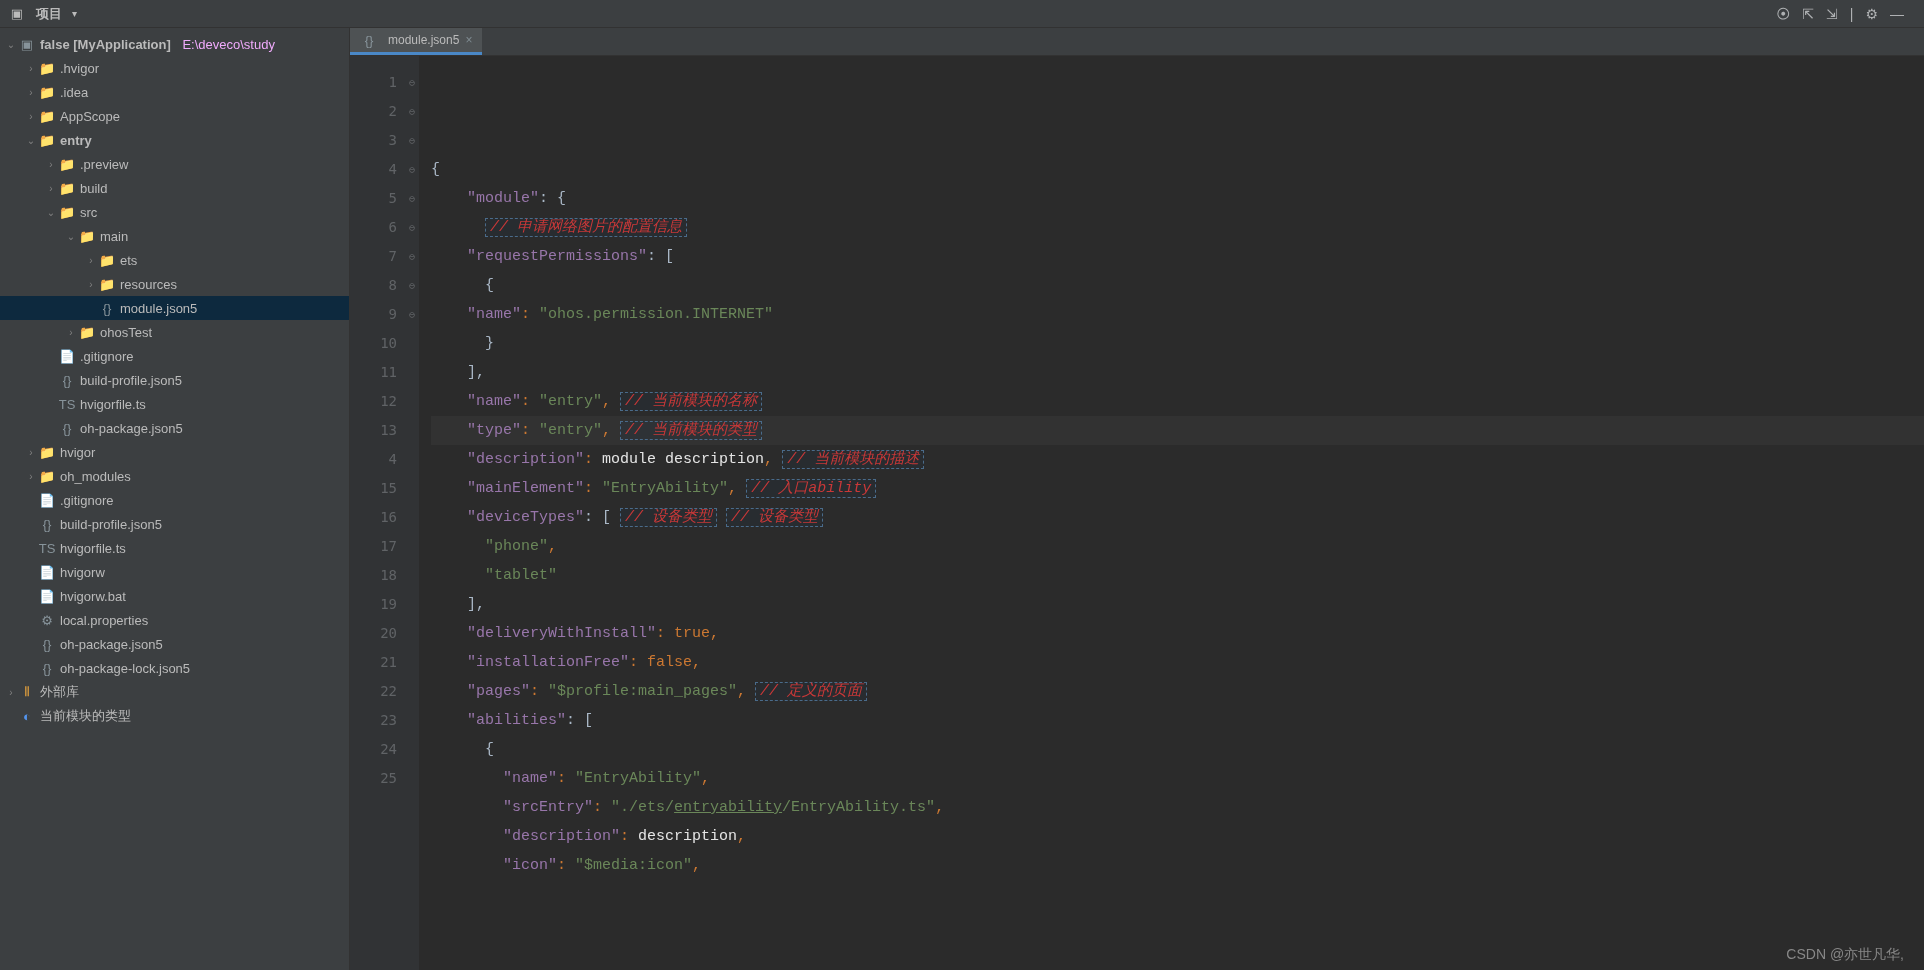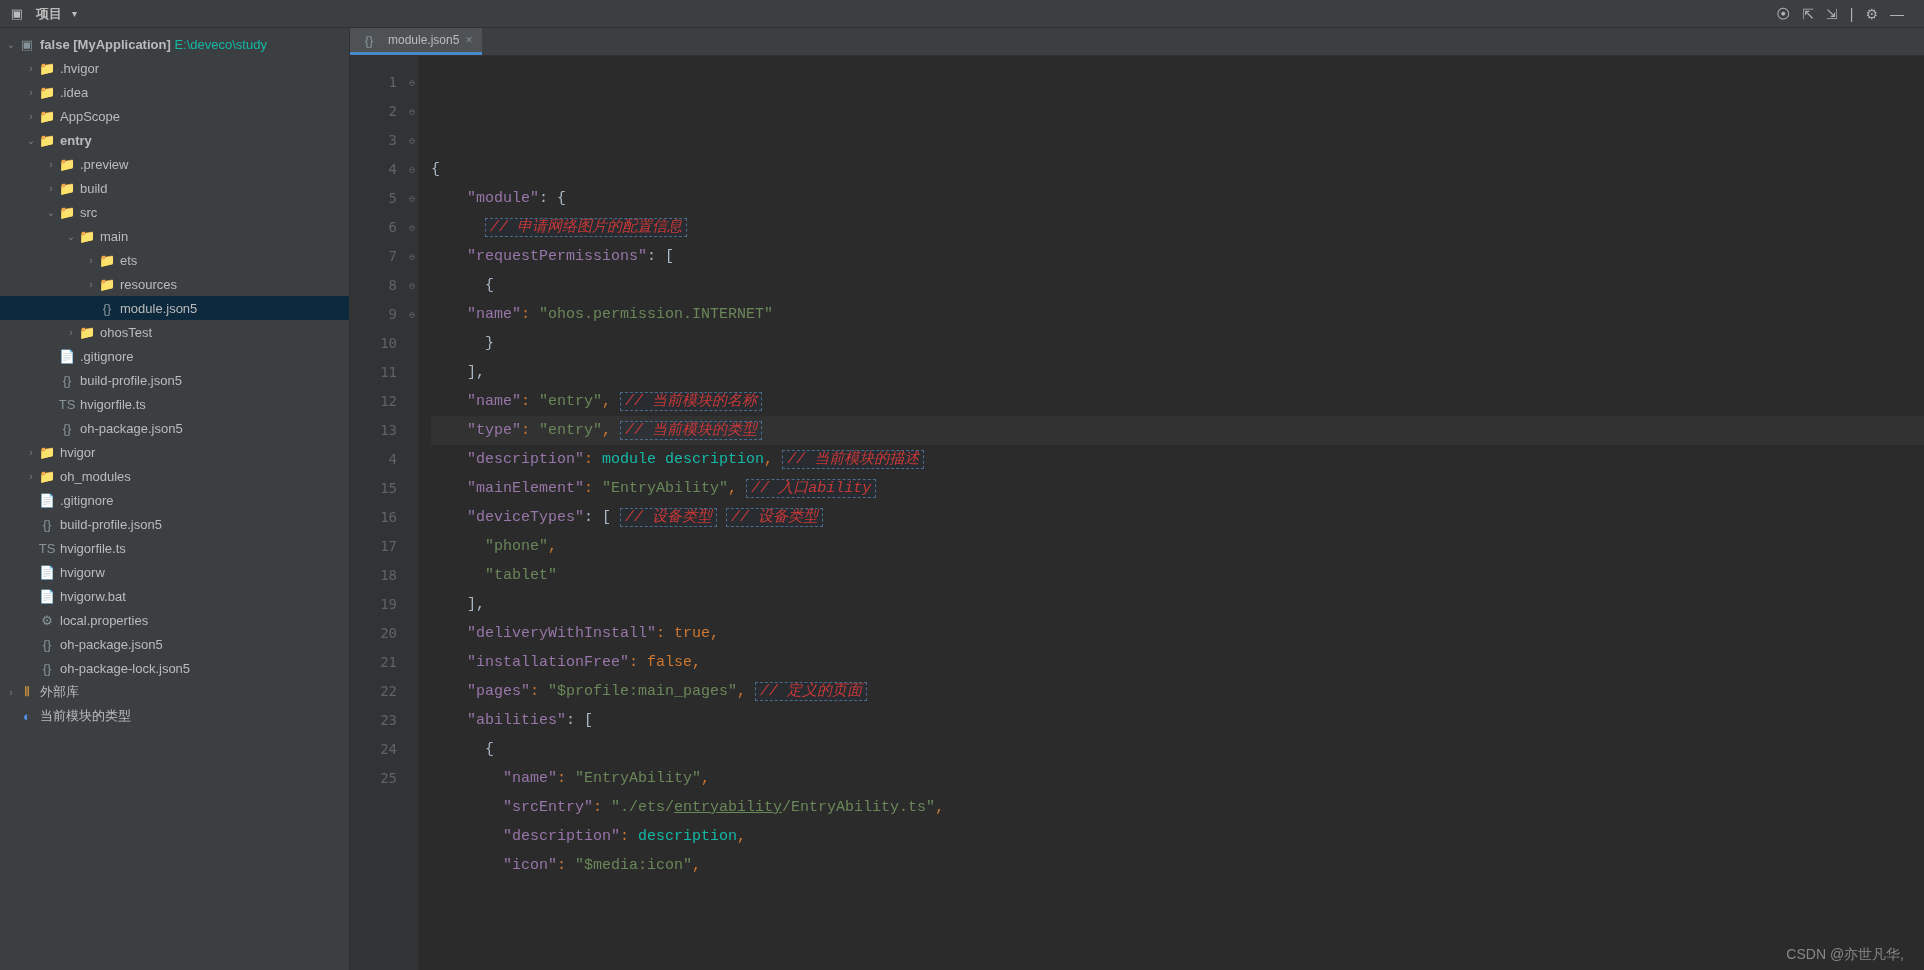--- a/index.html
+++ b/index.html
@@ -41,21 +41,21 @@
 }
 .tree-item.selected { background: #0d293e; }
 .chev { width: 14px; text-align: center; color: #808080; font-size: 10px; }
 .chev.blank { visibility: hidden; }
 .ficon { width: 18px; text-align: center; margin-right: 4px; font-size: 13px; }
 .folder { color: #87939a; }
 .folder-o { color: #b28950; }
 .file { color: #87939a; }
 .label { color: #bbb; }
 .label.bold { font-weight: bold; }
-.label.dim { color: #14b8a6; }
+.label.dim { color: #f0abfc; margin-left: 8px; }
 .editor {
   flex: 1;
   background: #2b2b2b;
   position: relative;
   display: flex;
   flex-direction: column;
 }
 .tab-row {
   height: 28px;
   background: #3c3f41;
@@ -105,21 +105,21 @@
   white-space: pre;
   position: relative;
 }
 .code .line { height: 29px; }
 .code .line.hl { background: #323232; }
 .key { color: #9876aa; }
 .str { color: #6a8759; }
 .punc { color: #cc7832; }
 .brace { color: #a9b7c6; }
 .kw { color: #cc7832; text-align: right; }
-.dim-text { color: #14b8a6; }
+.dim-text { color: #e5e5e5; }
 .cmt { color: #c93838; font-style: italic; border: 1px dashed #4a6b8a; padding: 0 4px; background: rgba(30,50,70,0.2); }
 .arrow {
   position: absolute;
   top: 120px;
   left: 0;
   pointer-events: none;
 }
 .watermark {
   position: absolute;
   bottom: 6px;

